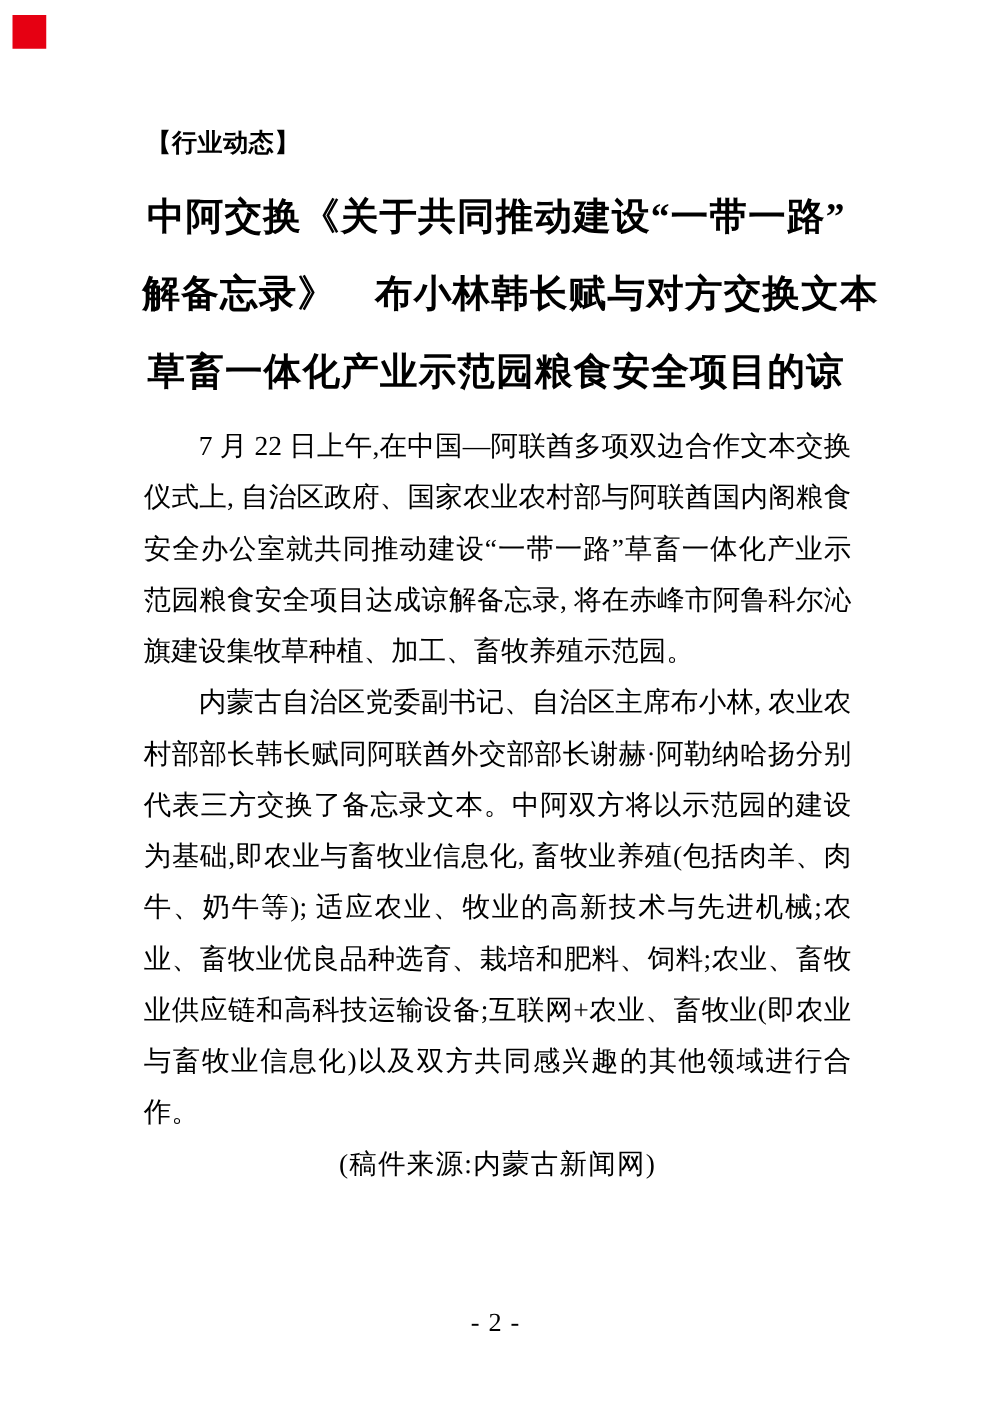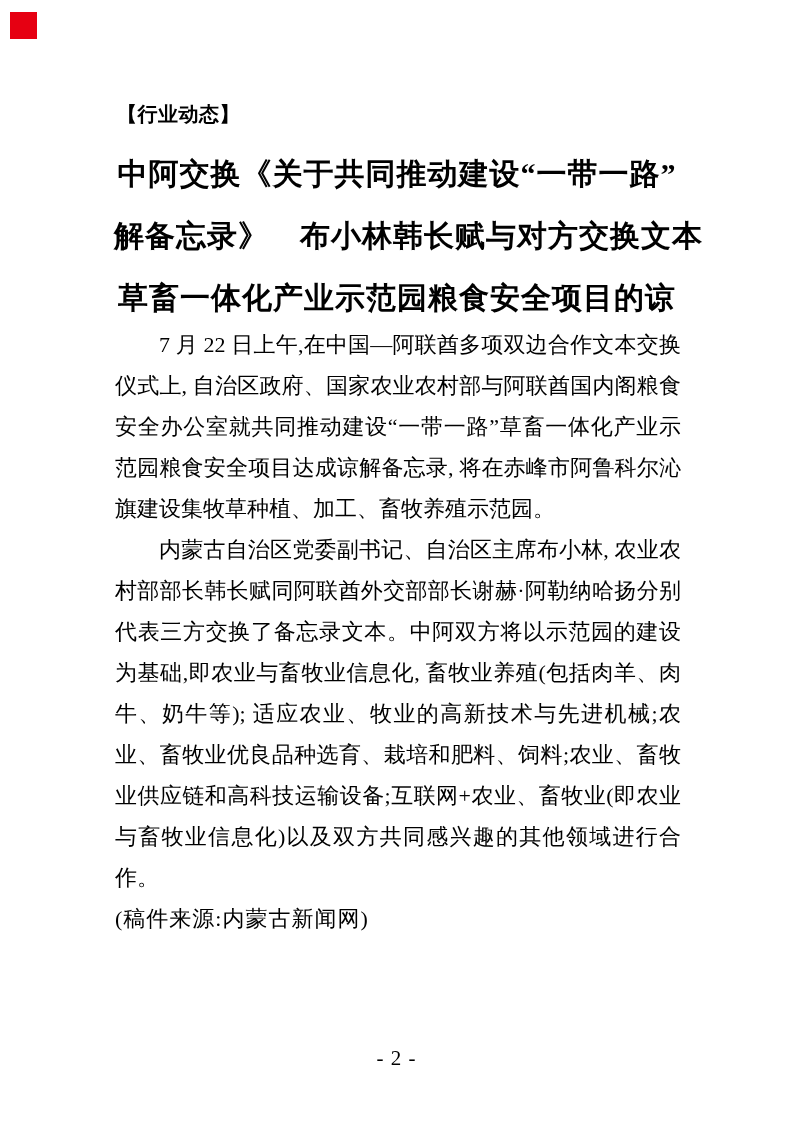--- a/index.html
+++ b/index.html
@@ -41,34 +41,34 @@
   .title-line {
     font-size: 30px;
     font-weight: bold;
     line-height: 62px;
     letter-spacing: 1px;
     white-space: nowrap;
   }
   .body-block {
     position: absolute;
     left: 115px;
-    top: 324px;
+    top: 336px;
     width: 566px;
     font-size: 22px;
     line-height: 41px;
     text-align: justify;
   }
   .para {
     margin: 0;
     padding: 0;
     text-indent: 2em;
   }
   .attribution {
     margin: 0;
-    text-align: left;
+    text-align: center;
     letter-spacing: 1px;
     line-height: 41px;
   }
   .page-number {
     position: absolute;
     left: 0;
     top: 1046px;
     width: 793px;
     text-align: center;
     font-size: 21px;

